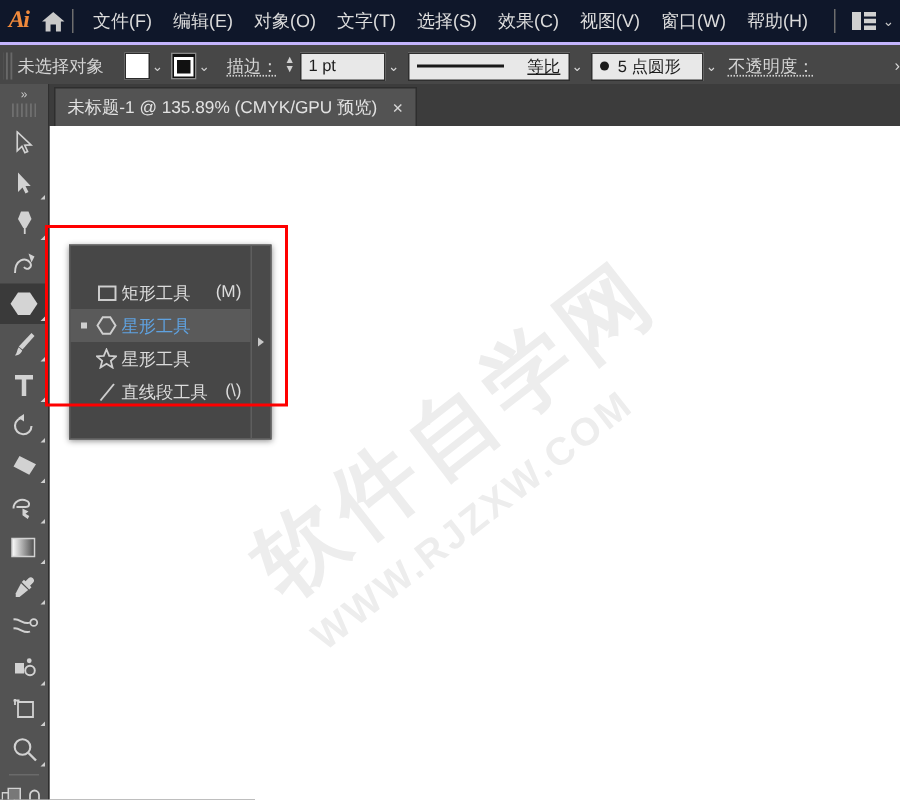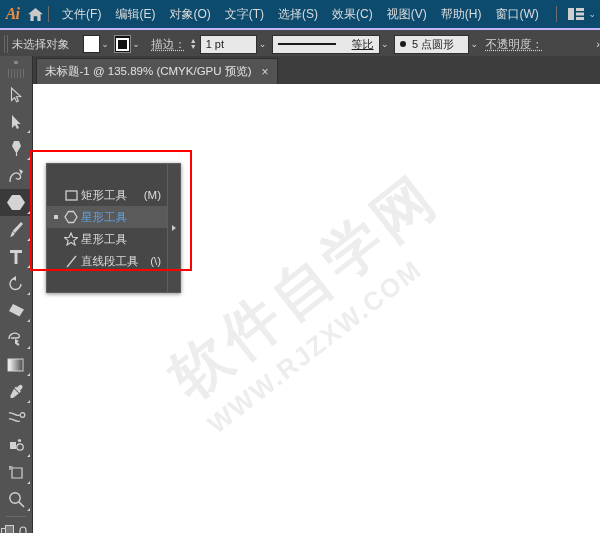--- a/index.html
+++ b/index.html
@@ -7,21 +7,21 @@
     width:600px;height:533px;overflow:hidden;
     font-family:"Liberation Sans","DejaVu Sans",sans-serif;
     background:#535353;
     -webkit-font-smoothing:antialiased;
   }
   .app{position:relative;width:600px;height:533px;}
 
   
   .menubar{
     position:absolute;left:0;top:0;width:600px;height:28px;
-    background:#0c4a6e;display:flex;align-items:center;
+    background:#0f172a;display:flex;align-items:center;
   }
   .ai-logo{
     width:34px;height:28px;display:flex;align-items:center;justify-content:center;
     color:#f08a3c;font-size:16px;font-weight:bold;font-style:italic;
     font-family:"Liberation Serif",serif;letter-spacing:-1px;
   }
   .home-icon{width:30px;height:28px;display:flex;align-items:center;justify-content:center;}
   .menu-sep{width:1px;height:16px;background:#6d6d6d;margin:0 6px 0 2px;}
   .menu-items{display:flex;align-items:center;}
   .menu-item{
@@ -168,22 +168,22 @@
     </div>
     <div class="menu-sep"></div>
     <div class="menu-items">
       <div class="menu-item">文件(F)</div>
       <div class="menu-item">编辑(E)</div>
       <div class="menu-item">对象(O)</div>
       <div class="menu-item">文字(T)</div>
       <div class="menu-item">选择(S)</div>
       <div class="menu-item">效果(C)</div>
       <div class="menu-item">视图(V)</div>
+      <div class="menu-item">窗口(W)</div>
       <div class="menu-item">帮助(H)</div>
-      <div class="menu-item">窗口(W)</div>
     </div>
     <div class="ws-sep"></div>
     <div class="ws-switch">
       <svg width="16" height="12" viewBox="0 0 16 12" aria-hidden="true">
         <rect x="0" y="0" width="6" height="12" fill="#d0d0d0"></rect>
         <rect x="8" y="0" width="8" height="3" fill="#d0d0d0"></rect>
         <rect x="8" y="4.5" width="8" height="3" fill="#d0d0d0"></rect>
         <rect x="8" y="9" width="8" height="3" fill="#d0d0d0"></rect>
       </svg>
       <span class="caret">⌄</span>

